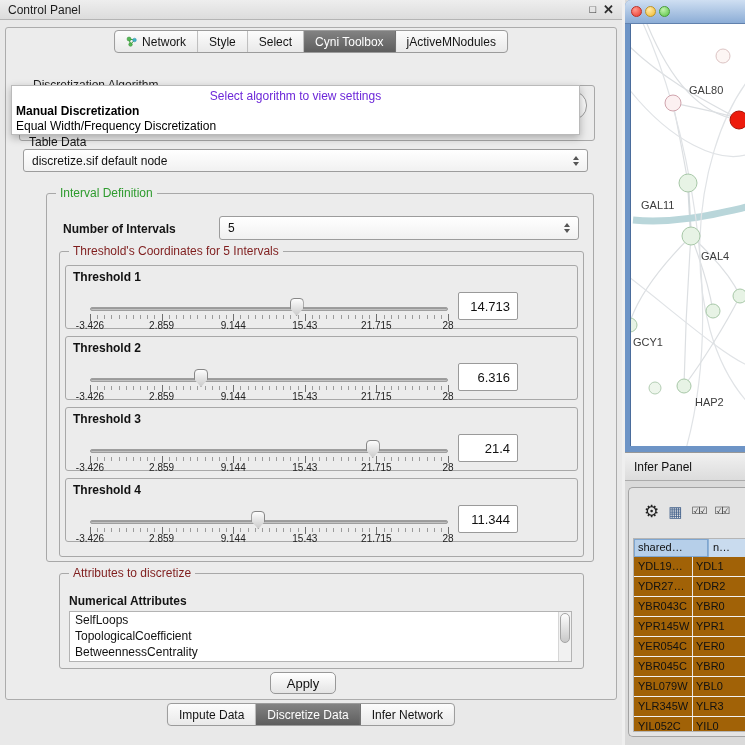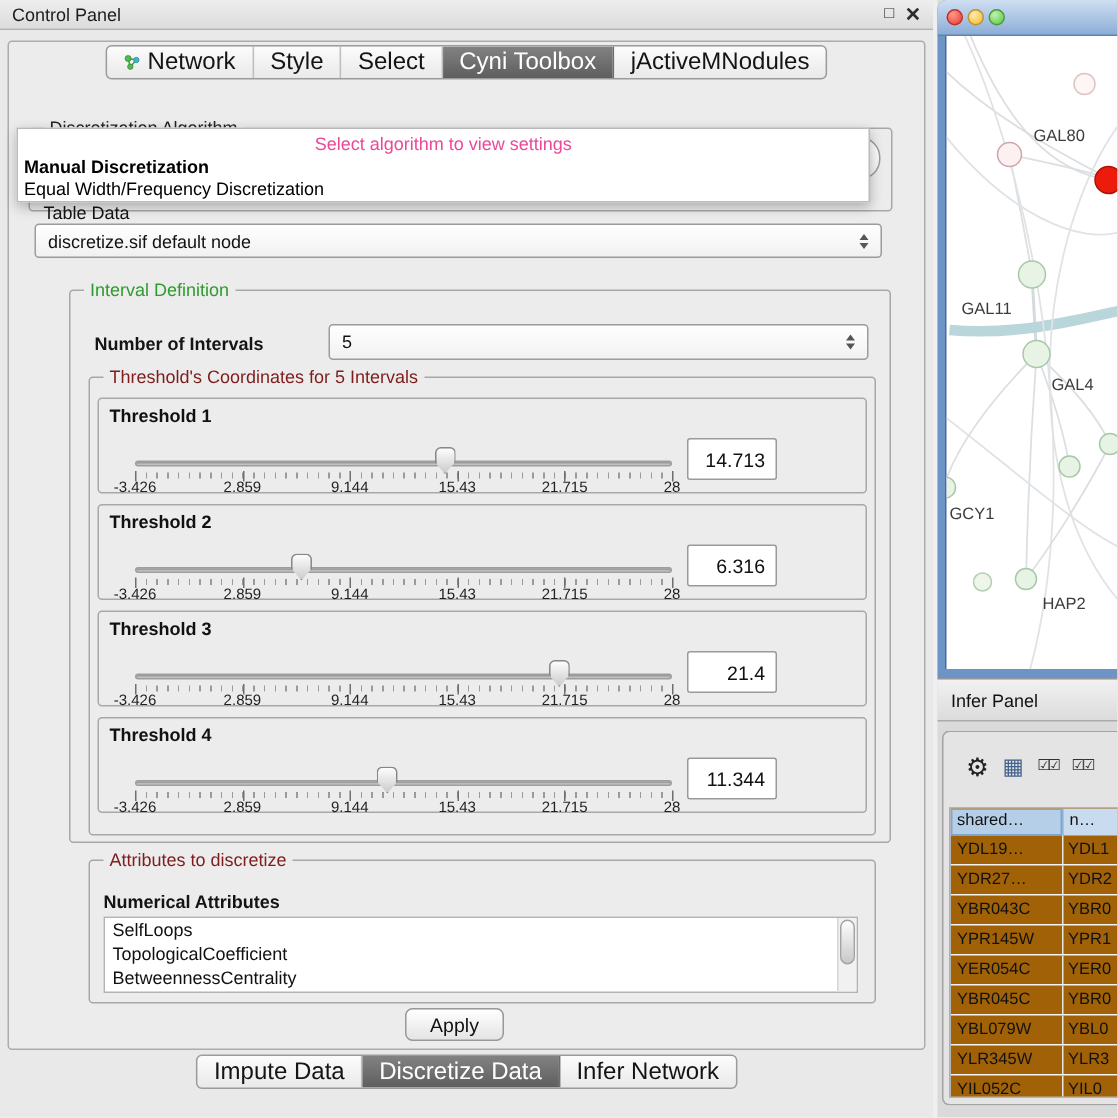--- a/index.html
+++ b/index.html
@@ -11,38 +11,38 @@
   .control-panel{position:absolute;left:0;top:0;width:622px;height:745px;background:#e9e9e9;}
   .titlebar{position:absolute;left:0;top:0;width:100%;height:20px;background:linear-gradient(#eeeeee,#dcdcdc);border-bottom:1px solid #b4b4b4;display:flex;align-items:center;padding:0 8px;}
   .titlebar-text{font-size:12px;color:#1c1c1c;}
   .win-btns{margin-left:auto;display:flex;gap:7px;align-items:center;}
   .win-btns span{font-size:11px;color:#2e2e2e;line-height:1;cursor:default;}
   .win-btns span[data-name="close-icon"]{font-weight:bold;font-size:13px;}
 
   .tabbar{position:absolute;left:50%;transform:translateX(-50%);display:flex;height:23px;border:1px solid #9b9b9b;border-radius:4px;background:linear-gradient(#fcfcfc,#e9e9e9);overflow:hidden;z-index:3;white-space:nowrap;}
   .top-tabs{top:30px;}
   .bottom-tabs{top:703px;}
-  .tab{display:flex;align-items:center;gap:5px;padding:0 11px;font-size:16px;border-right:1px solid #bdbdbd;color:#141414;}
+  .tab{display:flex;align-items:center;gap:5px;padding:0 11px;font-size:12px;border-right:1px solid #bdbdbd;color:#141414;}
   .tab:last-child{border-right:0;}
   .tab.active{background:linear-gradient(#828282,#5e5e5e);color:#fff;border-right-color:#6d6d6d;}
   .tab-icon{display:inline-flex;}
 
   .panel-body{position:absolute;left:5px;top:27px;width:612px;height:673px;border:1px solid #acacac;border-radius:3px;background:#ececec;}
   .group{position:absolute;border:1px solid #a8a8a8;border-radius:3px;}
   .legend{position:absolute;background:#ececec;padding:0 4px;font-size:12px;line-height:14px;}
   .legend.green{color:#2e9b2e;}
   .legend.blue{color:#7f1d1d;}
   .legend.dark{color:#222;}
 
   .algo-group{left:13px;top:57px;width:576px;height:56px;}
   .algo-legend{left:23px;top:50px;}
   .combo{position:absolute;background:linear-gradient(#ffffff,#f1f1f1);border:1px solid #9c9c9c;border-radius:3px;display:flex;align-items:center;padding:0 8px;font-size:12px;color:#111;}
   .algo-combo{left:19px;top:63px;width:562px;height:29px;border-radius:14px;}
   .dropdown-overlay{position:absolute;left:5px;top:57px;width:569px;height:50px;background:#fff;border:1px solid #bababa;box-shadow:0 3px 8px rgba(0,0,0,.28);z-index:10;padding-top:2px;}
-  .dd-placeholder{color:#ec4899;text-align:center;font-size:12px;height:16px;line-height:16px;}
+  .dd-placeholder{color:#6d28d9;text-align:center;font-size:12px;height:16px;line-height:16px;}
   .dd-option{font-size:12px;height:15px;line-height:15px;padding-left:4px;color:#000;white-space:nowrap;}
   .dd-option.bold{font-weight:bold;}
 
   .field-label{position:absolute;font-size:12px;color:#141414;white-space:nowrap;}
   .bold{font-weight:bold;}
   .td-label{left:23px;top:107px;}
   .td-combo{left:17px;top:121px;width:565px;height:23px;}
   .combo-text{white-space:nowrap;overflow:hidden;}
   .arrows{margin-left:auto;display:flex;flex-direction:column;gap:2px;align-items:center;}
   .arrow-up{width:0;height:0;border-left:3.5px solid transparent;border-right:3.5px solid transparent;border-bottom:4px solid #555;}
@@ -93,21 +93,21 @@
   .tp-icon{font-size:15px;color:#222;line-height:1;}
   .tp-toolbar [data-name="settings-gear-icon"]{font-size:17px;}
   .tp-toolbar [data-name="column-selector-icon"]{color:#44628c;}
   .tp-toolbar [data-name="select-all-rows-icon"],
   .tp-toolbar [data-name="deselect-all-rows-icon"]{font-size:10px;letter-spacing:-2px;color:#333;}
   .tp-grid{position:absolute;left:4px;top:50px;right:0;bottom:4px;background:#a16207;border:1px solid #b5b5b5;border-right:none;overflow:hidden;}
   .tp-header{display:flex;height:18px;}
   .tp-h1{width:75px;background:#b6cfe9;border-right:1px solid #8fb2d6;box-shadow:inset 0 0 0 1px #7fa6d0;font-size:11px;padding:2px 4px;white-space:nowrap;overflow:hidden;}
   .tp-h2{flex:1;background:#c9dbee;font-size:11px;padding:2px 4px;white-space:nowrap;overflow:hidden;}
   .tp-row{display:flex;height:20px;border-bottom:1px solid #f2f2f2;}
-  .tp-c1{width:75px;padding:3px 4px 0;font-size:11px;white-space:nowrap;overflow:hidden;border-right:1px solid #e6e6e6;}
+  .tp-c1{width:59px;padding:3px 4px 0;font-size:11px;white-space:nowrap;overflow:hidden;border-right:1px solid #e6e6e6;}
   .tp-c2{flex:1;padding:3px 3px 0;font-size:11px;white-space:nowrap;overflow:hidden;}
 </style>
 </head>
 <body>
 
 <div class="screen" data-name="screen">
 
   <section class="control-panel" data-name="control-panel-window">
     <header class="titlebar" data-name="control-panel-titlebar">
       <span class="titlebar-text" data-name="window-title">Control Panel</span>

